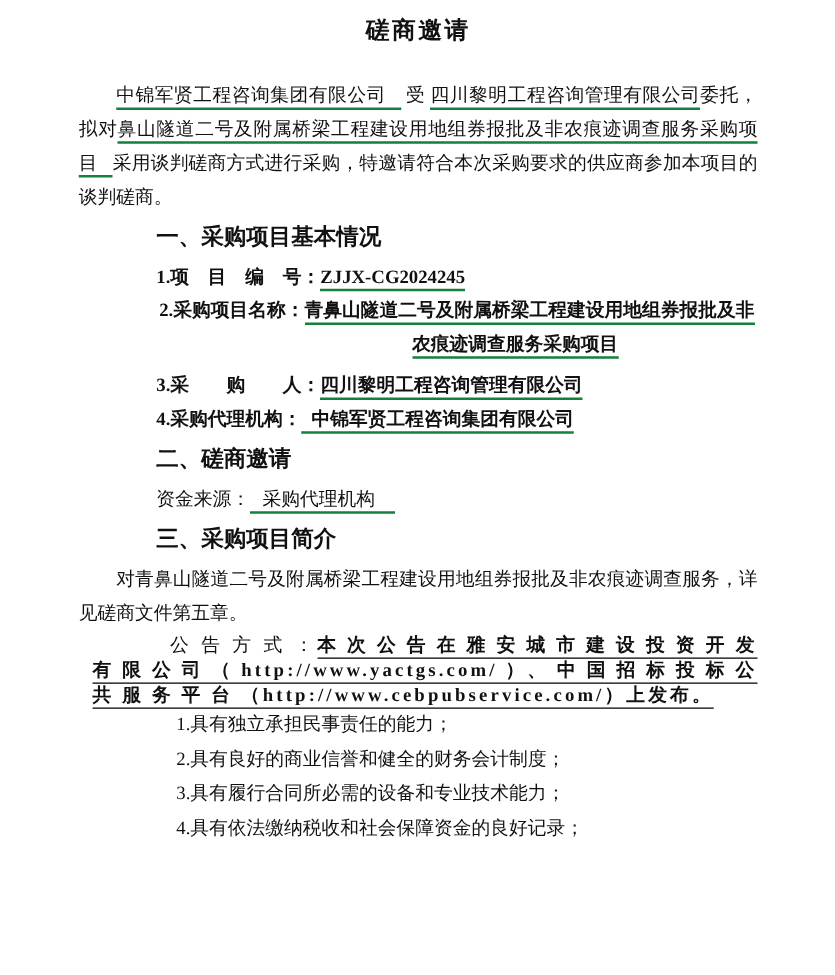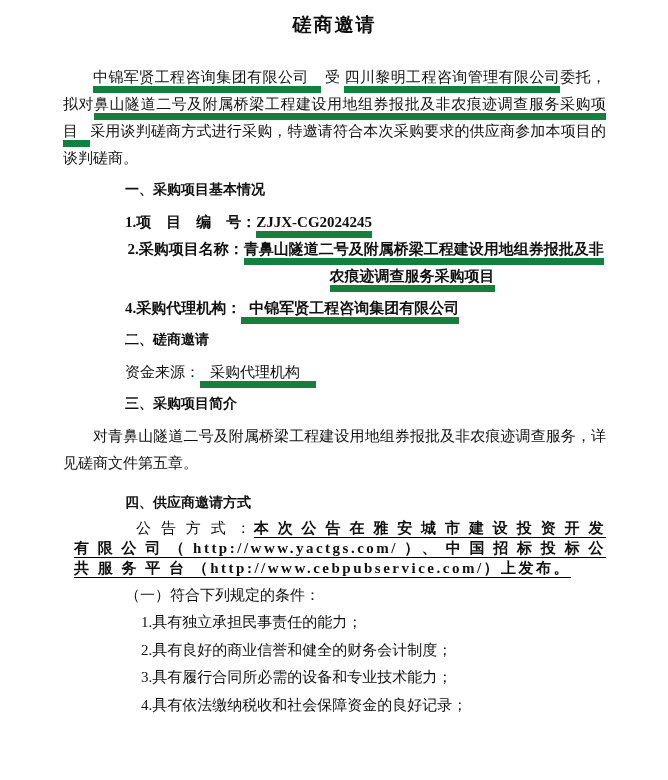--- a/index.html
+++ b/index.html
@@ -28,28 +28,28 @@
     letter-spacing: 2px;
     line-height: 26px;
     margin: 0 0 26px 0;
   }
   .para {
     margin: 0;
     text-align: justify;
   }
   .intro-para { text-indent: 2em; }
   .u {
-    border-bottom: 7px solid #15803d;
+    border-bottom: 2px solid #15803d;
     padding-bottom: 1px;
   }
   .u-trail { padding-right: 12px; }
   .heading {
     font-weight: bold;
     font-family: "Liberation Sans", "DejaVu Sans", sans-serif;
-    font-size: 14px;
+    font-size: 18px;
     margin: 4px 0 2px 0;
     padding-left: 62px;
     line-height: 27px;
   }
   .item {
     margin: 0;
     padding-left: 62px;
     line-height: 27px;
     font-weight: bold;
   }
@@ -98,37 +98,36 @@
     <h1 class="doc-title">磋商邀请</h1>
 
     <p class="para intro-para"><span class="u u-trail">中锦军贤工程咨询集团有限公司</span><span> 受 </span><span class="u">四川黎明工程咨询管理有限公司</span><span>委托，拟对</span><span class="u u-trail">鼻山隧道二号及附属桥梁工程建设用地组券报批及非农痕迹调查服务采购项目</span><span>采用谈判磋商方式进行采购，特邀请符合本次采购要求的供应商参加本项目的谈判磋商。</span></p>
 
     <h2 class="heading">一、采购项目基本情况</h2>
 
     <p class="item gap-sm"><span>1.项　目　编　号：</span><span class="u">ZJJX-CG2024245</span></p>
 
     <p class="item item-hang"><span>2.采购项目名称：</span><span class="u">青鼻山隧道二号及附属桥梁工程建设用地组券报批及非农痕迹调查服务采购项目</span></p>
 
+    <p class="item gap-sm"><span>3.采　　购　　人：</span><span class="u">四川黎明工程咨询管理有限公司</span></p>
 
     <p class="item"><span>4.采购代理机构：</span><span class="u agent-val">中锦军贤工程咨询集团有限公司</span></p>
 
     <h2 class="heading">二、磋商邀请</h2>
 
     <p class="para funding-line gap-sm"><span>资金来源：</span><span class="u funding-val">采购代理机构</span></p>
 
     <h2 class="heading">三、采购项目简介</h2>
 
     <p class="para intro-para gap-sm">对青鼻山隧道二号及附属桥梁工程建设用地组券报批及非农痕迹调查服务，详见磋商文件第五章。</p>
 
-    <h2 class="heading gap-md">四、供应商邀请方式</h2>
 
     <p class="announce"><span class="announce-label">公 告 方 式 ：</span><span class="announce-body">本 次 公 告 在 雅 安 城 市 建 设 投 资 开 发 有 限 公 司 （ http://www.yactgs.com/ ）、 中 国 招 标 投 标 公 共 服 务 平 台 （http://www.cebpubservice.com/）上发布。</span></p>
 
 
-    <p class="cond-heading">（一）符合下列规定的条件：</p>
 
     <p class="sub-item gap-sm">1.具有独立承担民事责任的能力；</p>
     <p class="sub-item">2.具有良好的商业信誉和健全的财务会计制度；</p>
     <p class="sub-item">3.具有履行合同所必需的设备和专业技术能力；</p>
     <p class="sub-item">4.具有依法缴纳税收和社会保障资金的良好记录；</p>
 
   </div>
 </div>
 
 </body></html>

